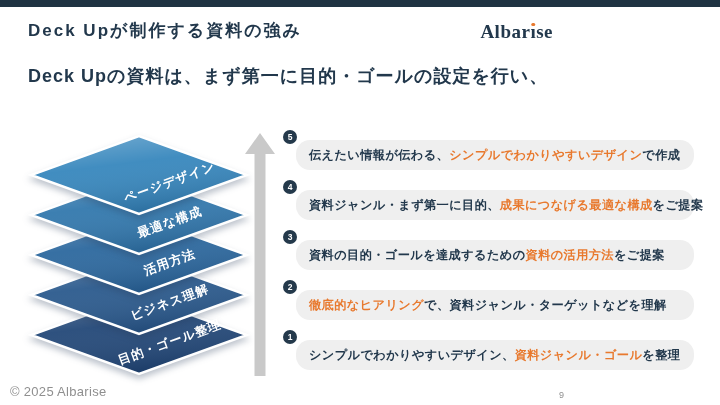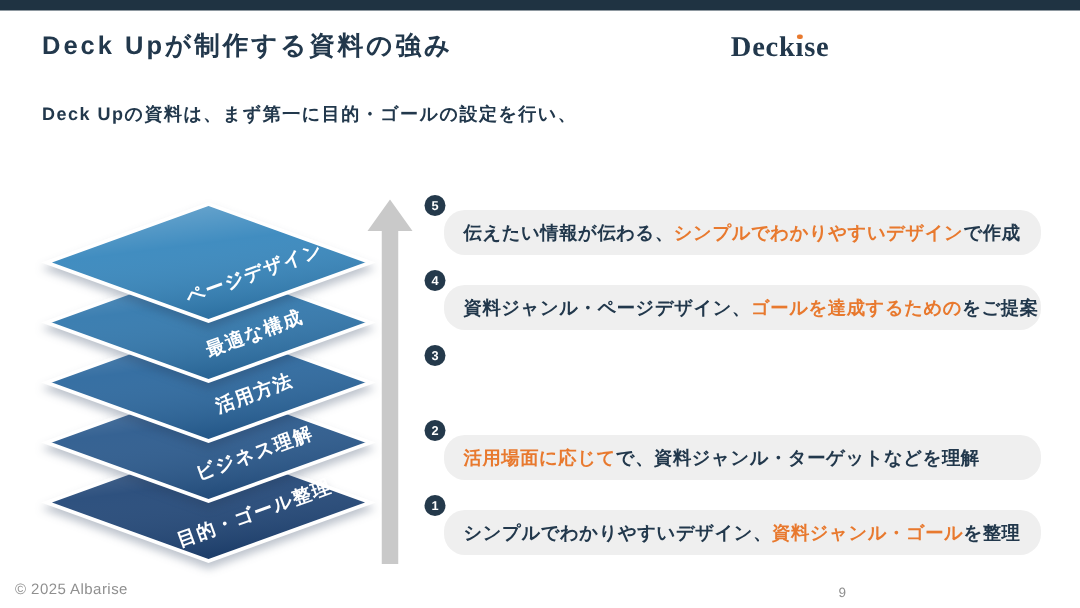--- a/index.html
+++ b/index.html
@@ -11,50 +11,50 @@
 
   .title { position:absolute; left:28px; top:19px; font-size:17px; font-weight:bold;
            letter-spacing:2px; color:var(--navy,#22384c); }
 
   .logo { position:absolute; right:23px; top:21px; font-family:"Liberation Serif","DejaVu Serif",serif;
           font-weight:bold; font-size:19px; color:var(--navy,#22384c); letter-spacing:0.5px; }
   .logo-i { position:relative; display:inline-block; }
   .logo-dot { position:absolute; left:50%; top:1.5px; transform:translateX(-50%);
               width:3.5px; height:3.5px; border-radius:50%; background:var(--orange,#e8792e); }
 
-  .subtitle { position:absolute; left:28px; top:66px; font-size:12px; font-weight:bold;
+  .subtitle { position:absolute; left:28px; top:66px; font-size:18px; font-weight:bold;
               letter-spacing:1px; color:var(--navy,#22384c); line-height:21px; }
 
   .diagram { position:absolute; left:22px; top:128px; }
   .layer { filter:drop-shadow(0 4px 3px rgba(40,60,90,0.30)); }
   .layer text { font-family:"Liberation Sans","DejaVu Sans",sans-serif; font-size:12.5px;
                 font-weight:bold; fill:#ffffff; letter-spacing:1px; }
 
   .step { position:absolute; left:283px; width:415px; height:43px; }
   .badge { position:absolute; left:0; top:0; width:14px; height:14px; border-radius:50%;
            background:var(--badge,#24394b); color:#fff; font-size:8.5px; font-weight:bold;
            display:flex; align-items:center; justify-content:center; z-index:2; }
   .bar { position:absolute; left:13px; top:10px; width:398px; height:30px;
          background:var(--barbg,#efefef); display:flex; align-items:center; padding-left:13px;border-radius:14px; }
   .bar .txt { font-size:12.2px; font-weight:bold; color:var(--navy,#22384c); letter-spacing:0.4px; white-space:nowrap; }
   .hl { color:var(--orange,#e8792e); }
 
-  .copyright { position:absolute; left:10px; bottom:6px; font-size:10px; color:var(--graytext,#8f8f8f); letter-spacing:0.3px; }
+  .copyright { position:absolute; left:10px; bottom:6px; font-size:13px; color:var(--graytext,#8f8f8f); letter-spacing:0.3px; }
   .pagenum { position:absolute; right:12px; bottom:5px; font-size:9px; color:var(--graytext,#8f8f8f); }
 </style>
 </head>
 <body>
 
 <div class="slide">
 
   <div class="topbar"></div>
 
   <div class="title">Deck Upが制作する資料の強み</div>
 
-  <div class="logo"><span>Deck</span><span class="logo-i"><span>ı</span><span class="logo-dot"></span></span><span>se</span></div>
+  <div class="logo"><span>Albar</span><span class="logo-i"><span>ı</span><span class="logo-dot"></span></span><span>se</span></div>
 
   <div class="subtitle">
     <div>Deck Upの資料は、まず第一に目的・ゴールの設定を行い、</div>
   </div>
 
   <svg class="diagram" width="262" height="258" viewBox="0 0 262 258">
     <defs>
       <linearGradient id="shine" x1="0" y1="0" x2="0.35" y2="1">
         <stop offset="0%" stop-color="rgba(255,255,255,0.32)"></stop>
         <stop offset="45%" stop-color="rgba(255,255,255,0.05)"></stop>
@@ -93,30 +93,33 @@
 
   <div class="step" style="top:130px">
     <div class="badge">5</div>
     <div class="bar">
         <span class="txt"><span>伝えたい情報が伝わる、</span><span class="hl">シンプルでわかりやすいデザイン</span><span>で作成</span></span>
       </div>
   </div>
   <div class="step" style="top:180px">
     <div class="badge">4</div>
     <div class="bar">
-        <span class="txt"><span>資料ジャンル・ページデザイン、</span><span class="hl">ゴールを達成するための</span><span>をご提案</span></span>
+        <span class="txt"><span>資料ジャンル・まず第一に目的、</span><span class="hl">成果につなげる最適な構成</span><span>をご提案</span></span>
       </div>
   </div>
   <div class="step" style="top:230px">
     <div class="badge">3</div>
+    <div class="bar">
+        <span class="txt"><span>資料の目的・ゴールを達成するための</span><span class="hl">資料の活用方法</span><span>をご提案</span></span>
+      </div>
   </div>
   <div class="step" style="top:280px">
     <div class="badge">2</div>
     <div class="bar">
-        <span class="txt"><span></span><span class="hl">活用場面に応じて</span><span>で、資料ジャンル・ターゲットなどを理解</span></span>
+        <span class="txt"><span></span><span class="hl">徹底的なヒアリング</span><span>で、資料ジャンル・ターゲットなどを理解</span></span>
       </div>
   </div>
   <div class="step" style="top:330px">
     <div class="badge">1</div>
     <div class="bar">
         <span class="txt"><span>シンプルでわかりやすいデザイン、</span><span class="hl">資料ジャンル・ゴール</span><span>を整理</span></span>
       </div>
   </div>
 
   <div class="copyright">© 2025 Albarise</div>

